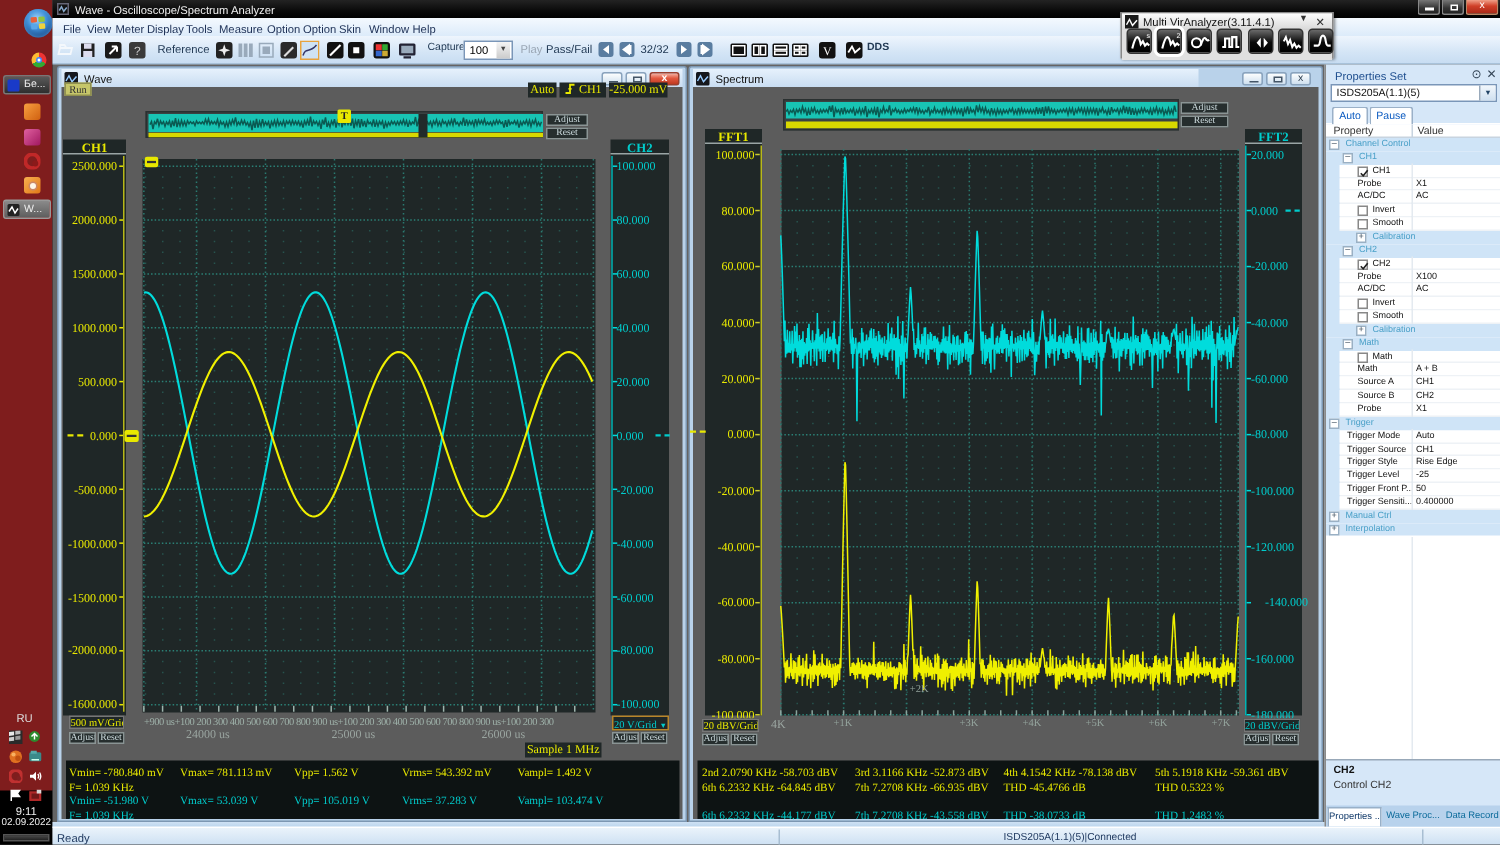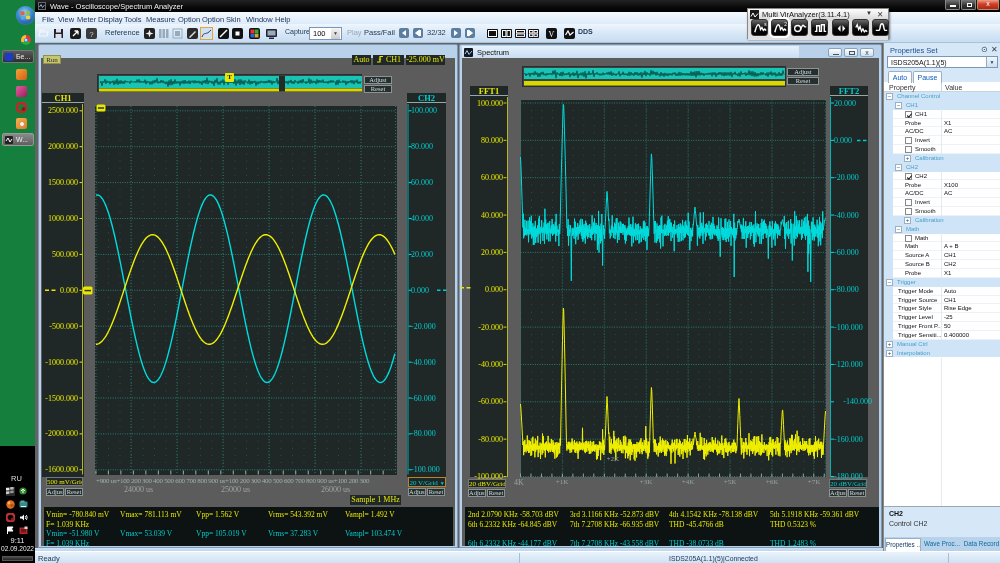--- a/index.html
+++ b/index.html
@@ -26,21 +26,21 @@
 .cattxt { position:absolute; color:#4aa0c8; }
 .gut { position:absolute; left:0; top:-1px; width:9px; height:9.85px; background:#cfe4f7; }
 .cb { position:absolute; top:1px; width:7px; height:7px; background:#fff; border:1px solid #888;
   font-size:6px; line-height:7px; text-align:center; color:#222; }
 .ptxt { position:absolute; color:#111; white-space:nowrap; overflow:hidden; }
 .vtxt { position:absolute; left:60px; color:#111; }
 .vline { position:absolute; left:57px; top:-1px; width:1px; height:9.85px; background:#e4eaf0; }
 </style></head>
 <body>
 
-<div class="abs" style="left:0;top:0;width:35px;height:446px;background:#15803d">
+<div class="abs" style="left:0;top:0;width:35px;height:527px;background:#7f1d1d">
   <div class="abs" style="left:16px;top:6px;width:19px;height:19px;border-radius:50%;
     background:radial-gradient(circle at 45% 35%, #9fd4f8 0%, #3f8fd8 40%, #16437e 80%, #0a2a55 100%);
     box-shadow:0 0 3px #58a0e0 inset;">
     <svg width="19" height="19" viewBox="0 0 19 19">
         <g transform="rotate(-4 9.5 9.5)">
     <rect x="4.6" y="5.2" width="4.2" height="3.6" rx="0.8" fill="#e8603a"></rect>
     <rect x="9.8" y="5.2" width="4.2" height="3.6" rx="0.8" fill="#8fc43f"></rect>
     <rect x="4.6" y="9.8" width="4.2" height="3.6" rx="0.8" fill="#58a6e8"></rect>
     <rect x="9.8" y="9.8" width="4.2" height="3.6" rx="0.8" fill="#eed23e"></rect>
     </g>
@@ -329,20 +329,35 @@
   <div class="abs" style="left:0;top:547.5px;width:965px;height:4px;background:linear-gradient(#cfe2f4,#b8d2ec)"></div>
   <div class="abs" style="left:0;top:551px;width:965px;height:12px;background:linear-gradient(#eaf3fb,#cee1f3);border-top:1px solid #fff">
     <span style="position:absolute;left:3px;top:2px;font-size:7.5px;color:#203a60">Ready</span>
     <div class="abs" style="left:484px;top:1px;width:1px;height:10px;background:#a8bed2"></div>
     <div class="abs" style="left:913px;top:1px;width:1px;height:10px;background:#a8bed2"></div>
     <span style="position:absolute;left:634px;top:2.5px;font-size:6.8px;color:#203a60">ISDS205A(1.1)(5)|Connected</span>
   </div>
 </div>
 
 <div class="abs" style="left:38px;top:44px;width:420px;height:504px;background:#b9d2ea;border:1px solid #7d97b2;border-radius:2px 2px 0 0">
+  <div class="abs" style="left:2px;top:1px;width:414px;height:12px;background:linear-gradient(#e6f1fc,#c9ddf2)">
+    <div class="abs" style="left:2px;top:1.5px;width:9px;height:9px;background:#15171d;border-radius:1px">
+        <svg width="9" height="9">
+          <path d="M1 6 L3 2.5 L5 6.5 L8 3" stroke="#9cf" stroke-width="1" fill="none"></path>
+        </svg>
+      </div>
+    <span style="position:absolute;left:15px;top:1.5px;font-size:7.5px;color:#111">Wave</span>
+    <div class="abs" style="left:360px;top:1.5px;width:14px;height:9px;background:linear-gradient(#fdfefe,#cfe0ef);border:1px solid #8aa3bd;border-radius:2px">
+        <div class="abs" style="left:3.5px;top:5px;width:6px;height:1.5px;background:#456"></div>
+      </div>
+    <div class="abs" style="left:376px;top:1.5px;width:14px;height:9px;background:linear-gradient(#fdfefe,#cfe0ef);border:1px solid #8aa3bd;border-radius:2px">
+        <div class="abs" style="left:4px;top:2px;width:5.5px;height:4.5px;border:1px solid #456"></div>
+      </div>
+    <div class="abs" style="left:392px;top:1.5px;width:20px;height:9px;background:linear-gradient(#f5b3a4,#e25940 45%,#c03a22);border:1px solid #9a4030;border-radius:2px;color:#fff;font-size:7px;font-weight:bold;text-align:center;line-height:8px">x</div>
+  </div>
   <div class="abs" style="left:2px;top:13px;width:414px;height:488px;background:#5c5c5c"></div>
 </div>
 
 <div class="abs" style="left:0;top:0;width:0;height:0">
 
   <div class="abs" style="left:43px;top:55px;width:18px;height:9px;background:#c6c66a;border:1px solid #909050;font-family:'Liberation Serif',serif;font-size:7px;color:#333;text-align:center;line-height:8px">Run</div>
   <div class="dbox" style="left:352px;top:55px;width:19px;height:10px;line-height:10px">Auto</div>
   <div class="dbox" style="left:373px;top:55px;width:31px;height:10px;line-height:10px"><svg width="8" height="8" style="display:inline-block;vertical-align:-1px">
         <path d="M1 7 L4 7 L4 1.5 L7 1.5" stroke="#e8e800" stroke-width="1.2" fill="none"></path>
         <path d="M2.8 4.2 L5.2 4.2" stroke="#e8e800" stroke-width="0.8"></path>

